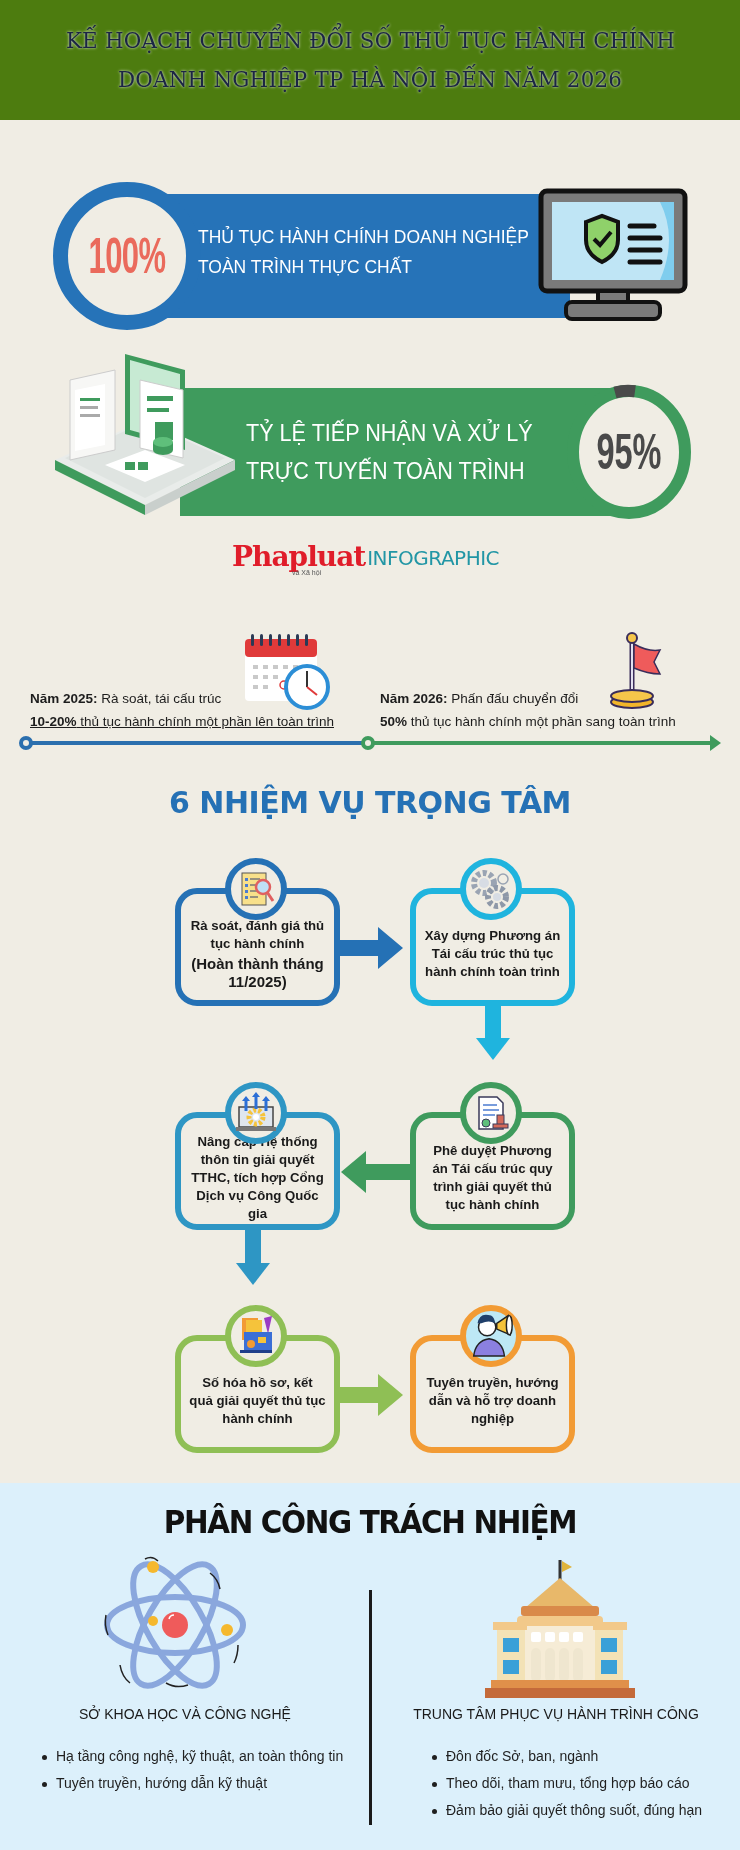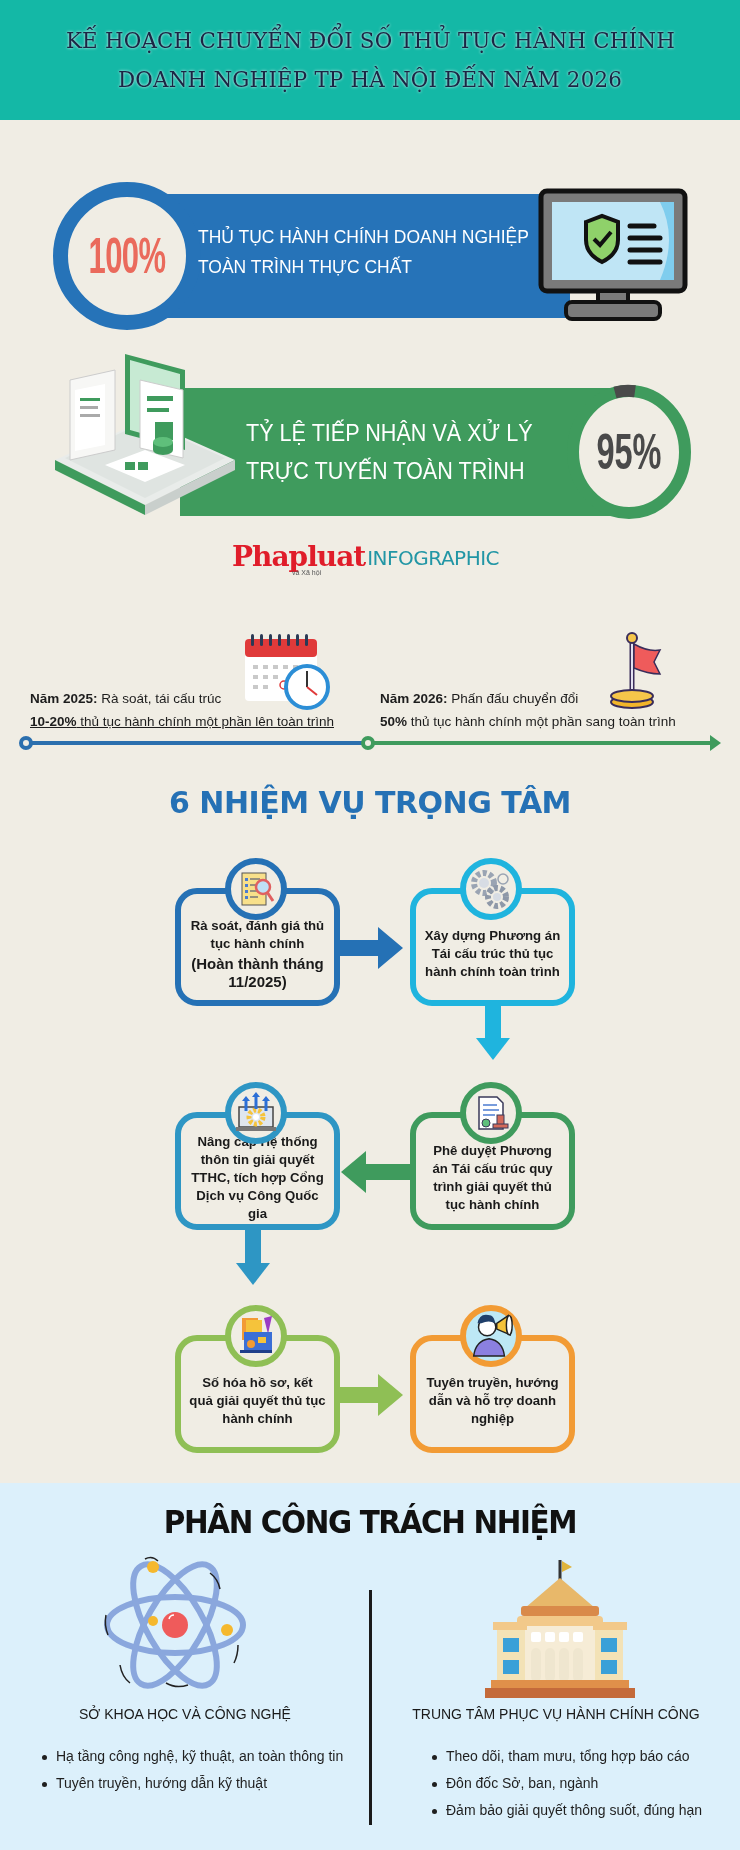--- a/index.html
+++ b/index.html
@@ -9,21 +9,21 @@
     font-family: "Liberation Sans", sans-serif;
     color: #1d1d1d;
     position: relative;
     overflow: hidden;
   }
   .abs { position: absolute; }
 
   
   .header {
     position: absolute; left: 0; top: 0; width: 740px; height: 120px;
-    background: #14b8a6;
+    background: #4d7c0f;
     display: flex; flex-direction: column; align-items: center; justify-content: center;
   }
   .header .line {
     font-family: "DejaVu Serif", "Liberation Serif", serif;
     font-size: 23px; color: #1b2544; letter-spacing: 0.2px; line-height: 39px;
     text-shadow: 0 0 3px rgba(255,255,255,0.9);
     transform: scaleX(0.93);
     white-space: nowrap;
   }
 
@@ -436,18 +436,18 @@
   <rect x="6" y="122" width="138" height="8" fill="#e0904a"></rect>
   <rect x="0" y="130" width="150" height="10" fill="#c46a3a"></rect>
 </svg>
 
 <div class="col-head" style="left:0; top:1706px; width:370px;">SỞ KHOA HỌC VÀ CÔNG NGHỆ</div>
 <ul class="bullets" style="left:40px; top:1743px;">
   <li>Hạ tầng công nghệ, kỹ thuật, an toàn thông tin</li>
   <li>Tuyên truyền, hướng dẫn kỹ thuật</li>
 </ul>
 
-<div class="col-head" style="left:372px; top:1706px; width:368px;">TRUNG TÂM PHỤC VỤ HÀNH CHÍNH CÔNG</div>
+<div class="col-head" style="left:372px; top:1706px; width:368px;">TRUNG TÂM PHỤC VỤ HÀNH TRÌNH CÔNG</div>
 <ul class="bullets" style="left:430px; top:1743px;">
+  <li>Đôn đốc Sở, ban, ngành</li>
   <li>Theo dõi, tham mưu, tổng hợp báo cáo</li>
-  <li>Đôn đốc Sở, ban, ngành</li>
   <li>Đảm bảo giải quyết thông suốt, đúng hạn</li>
 </ul>
 
 </body></html>

